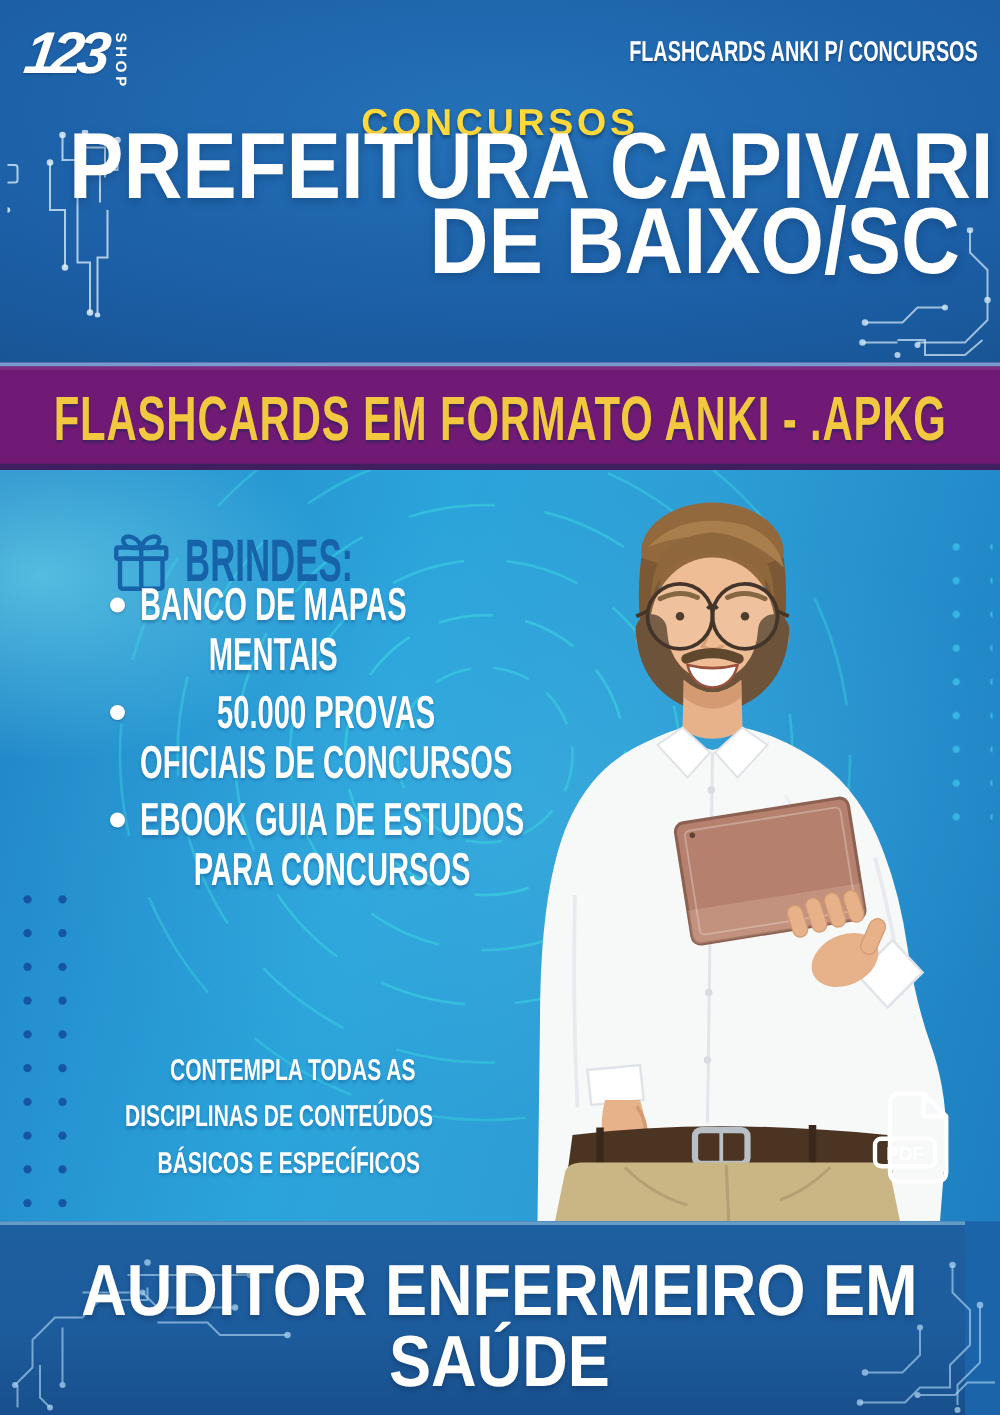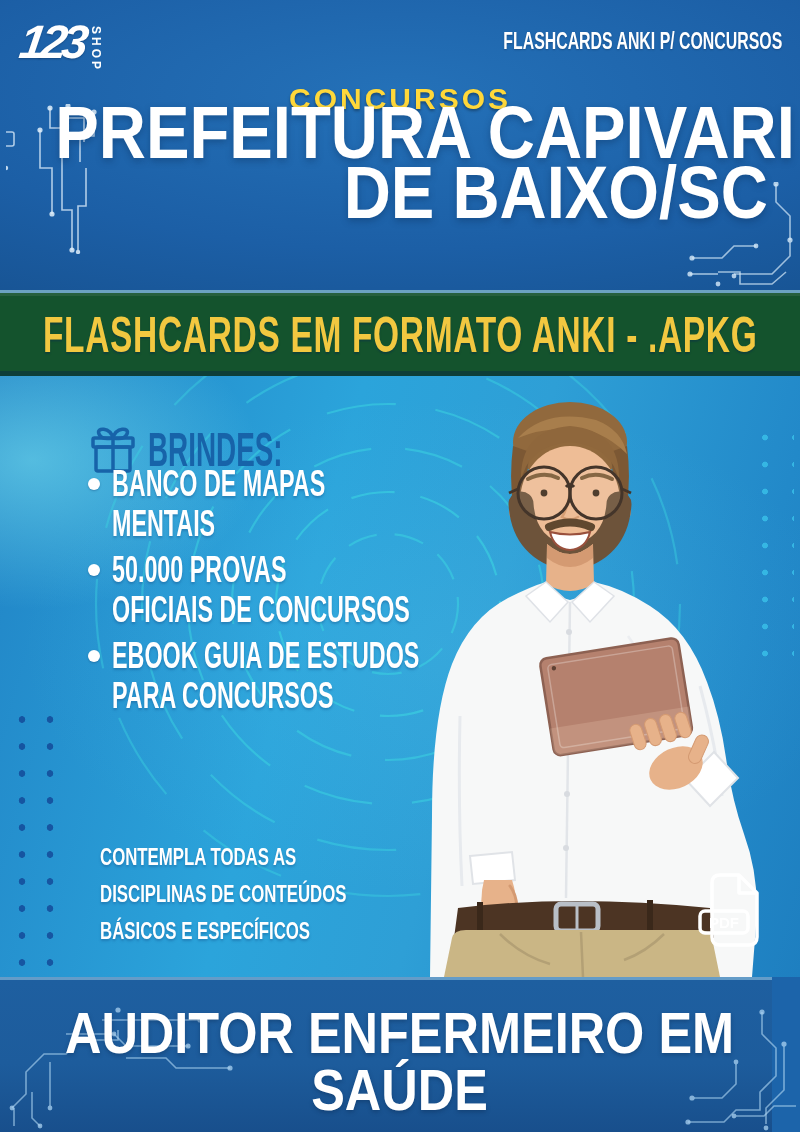--- a/index.html
+++ b/index.html
@@ -8,31 +8,32 @@
     font-family:"Liberation Sans",sans-serif;
     background:#1c64aa;
   }
   
   .header-section{
     position:absolute;left:0;top:0;width:800px;height:290px;
     background:radial-gradient(130% 120% at 50% 32%, #2471b8 0%, #1c5fa6 45%, #12477f 100%);
   }
   .format-banner{
     position:absolute;left:0;top:290px;width:800px;height:86px;
-    background:#14532d;
+    background:#701a75;
     border-top:3px solid rgba(122,178,220,.85);
     box-shadow:inset 0 -5px 0 rgba(6,38,70,.45), inset 0 3px 0 rgba(255,255,255,.08);
     display:flex;align-items:center;justify-content:center;box-sizing:border-box;
   }
   .main-section{
     position:absolute;left:0;top:376px;width:800px;height:601px;overflow:hidden;
     background:
       radial-gradient(46% 40% at 4% 14%, rgba(125,230,242,.55), rgba(125,230,242,0) 62%),
       radial-gradient(70% 55% at 55% 45%, rgba(85,195,235,.22), rgba(85,195,235,0) 75%),
       linear-gradient(105deg, #2184c6 0%, #2ba4db 38%, #2e9fd6 58%, #2289c9 85%, #1e7fc0 100%);
+    text-align: center;
   }
   .footer-banner{
     position:absolute;left:0;top:977px;width:772px;height:155px;
     background:linear-gradient(180deg,#1e5fa0 0%, #1d5c9c 55%, #184f8c 100%);
     border-top:3px solid rgba(120,175,215,.8);box-sizing:border-box;
   }
   
   .cond{display:inline-block;white-space:nowrap;transform-origin:center center;}
   .cond-l{display:inline-block;white-space:nowrap;transform-origin:left center;}
   

